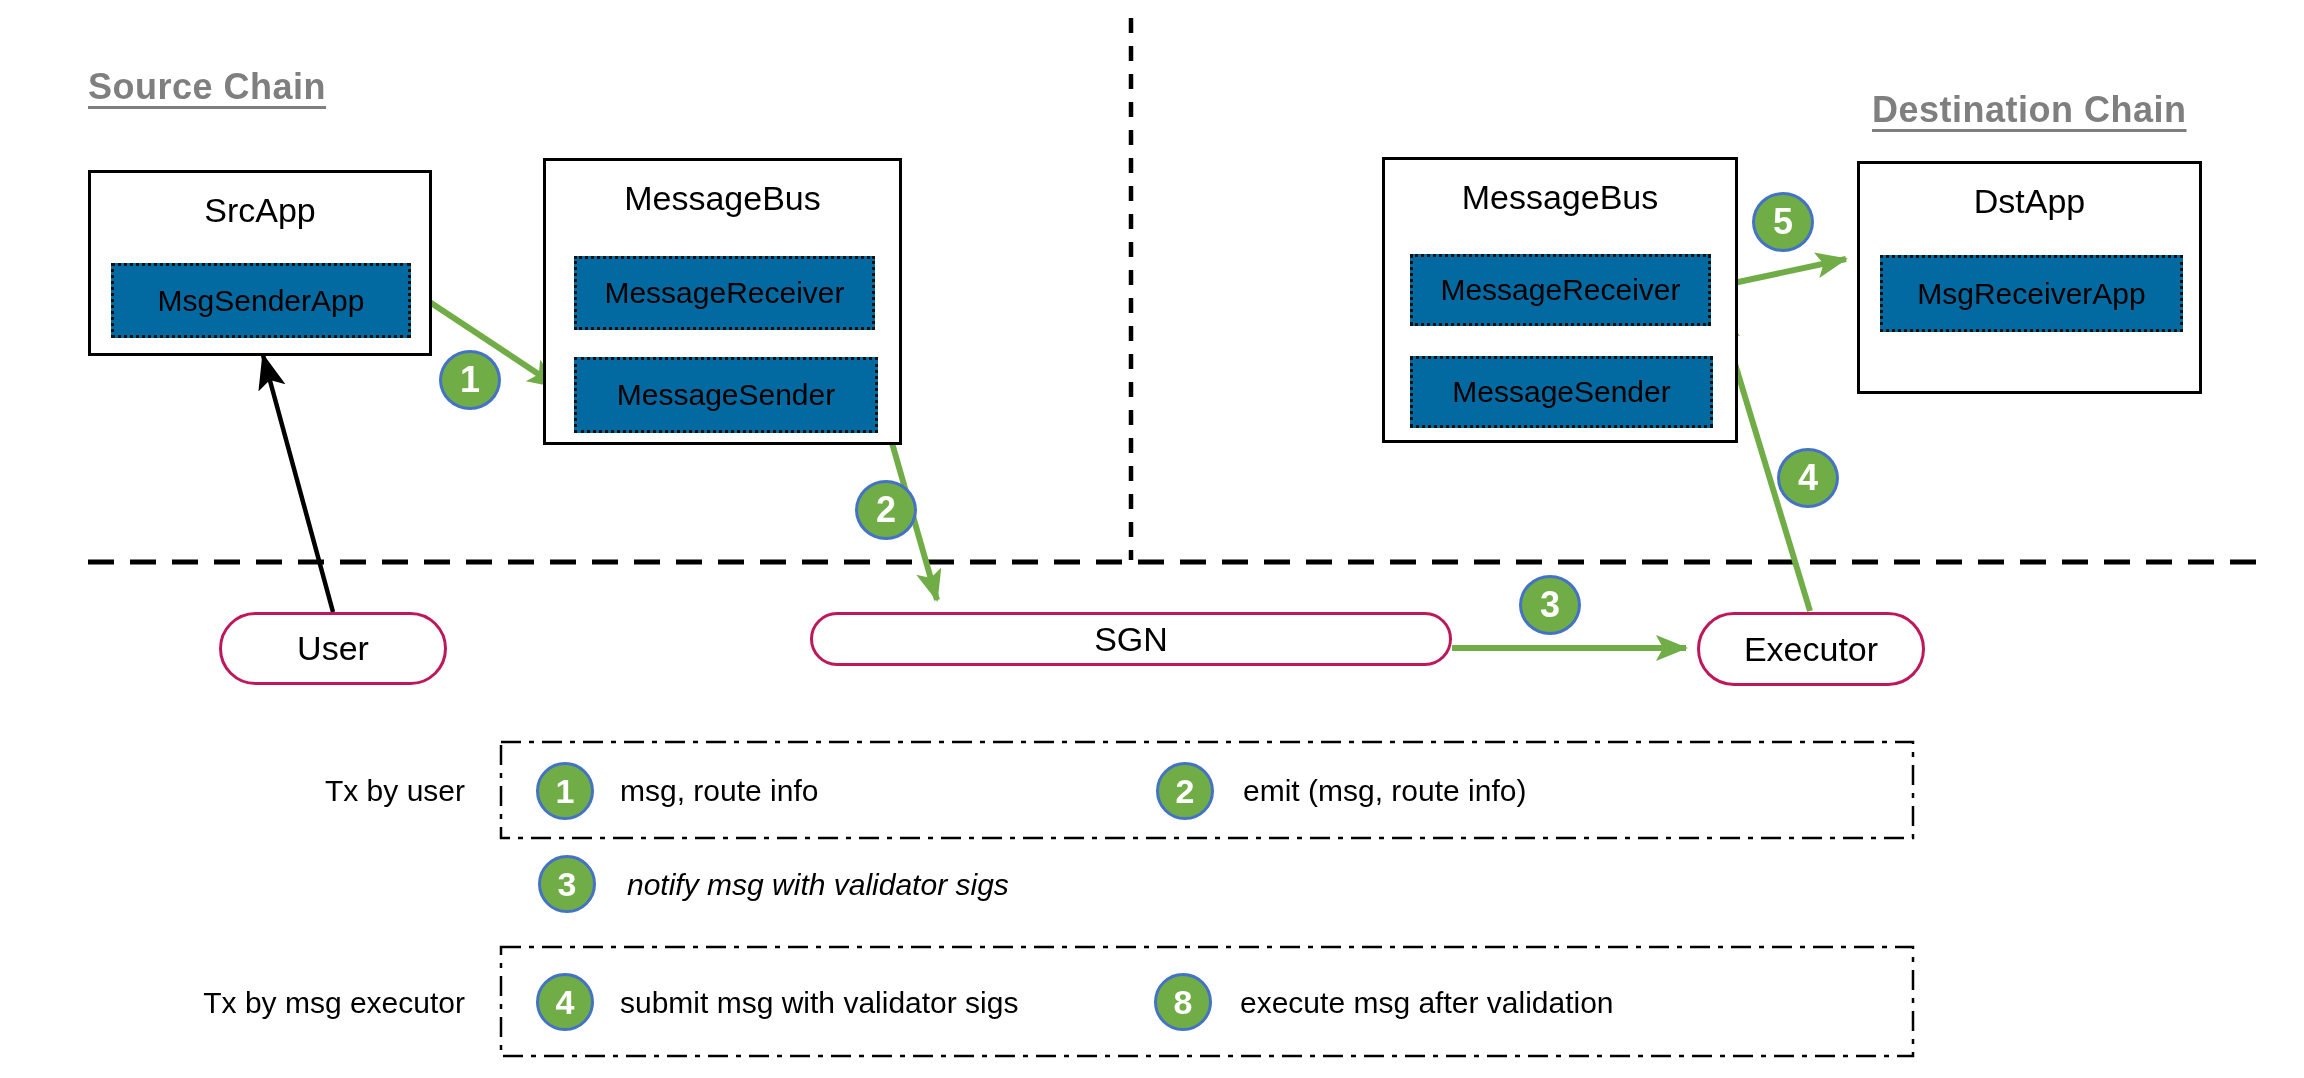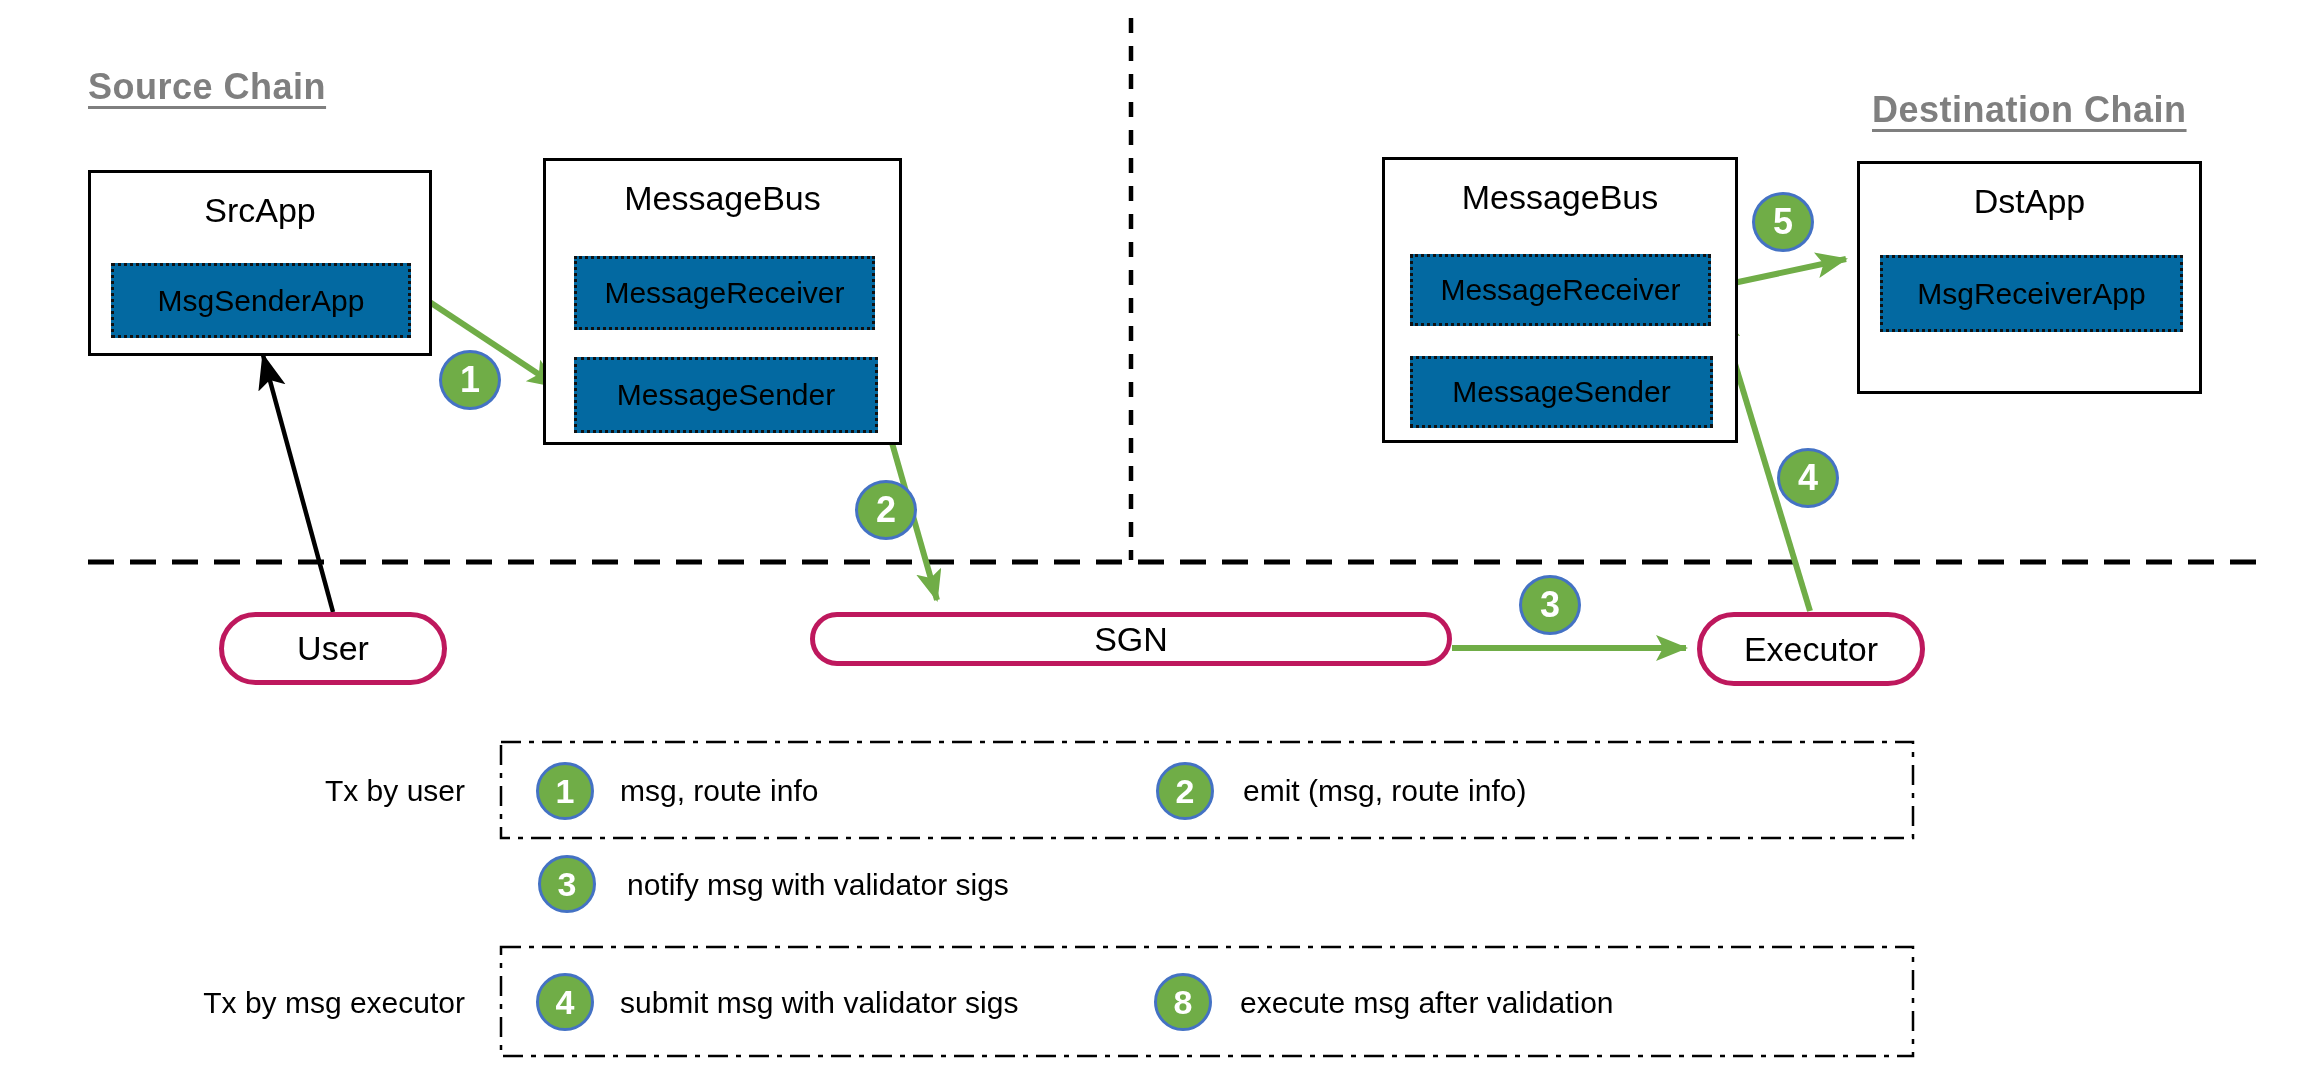--- a/index.html
+++ b/index.html
@@ -25,21 +25,21 @@
   .outer-box .box-title{
     position:absolute;left:0;right:0;text-align:center;font-size:34px;color:#000;
   }
   .dotted-box{
     position:absolute;border:3px dotted #111;background:#0369a1;
     display:flex;align-items:center;justify-content:center;
     font-size:30px;color:#000;white-space:nowrap;
   }
 
   .pill{
-    position:absolute;border:5px solid #be185d;border-radius:40px;background:#fff;
+    position:absolute;border:3px solid #be185d;border-radius:40px;background:#fff;
     display:flex;align-items:center;justify-content:center;
     font-size:34px;color:#000;
   }
 
   .badge{
     position:absolute;width:62px;height:60px;border-radius:50%;
     background:var(--green);border:3px solid var(--circle-border);
     display:flex;align-items:center;justify-content:center;
     color:#fff;font-size:36px;font-weight:bold;line-height:1;
   }
@@ -128,21 +128,21 @@
   <div class="legend-label" style="left:230px;top:774px;width:235px;">Tx by user</div>
   <div class="legend-label" style="left:180px;top:986px;width:285px;">Tx by msg executor</div>
 
   <div class="badge small" style="left:536px;top:762px;">1</div>
   <div class="legend-text" style="left:620px;top:774px;">msg, route info</div>
 
   <div class="badge small" style="left:1156px;top:762px;">2</div>
   <div class="legend-text" style="left:1243px;top:774px;">emit (msg, route info)</div>
 
   <div class="badge small" style="left:538px;top:855px;">3</div>
-  <div class="legend-text" style="left:627px;top:868px;">notify msg with validator sigs</div>
+  <div class="legend-text" style="left:627px;top:868px;font-style:italic;">notify msg with validator sigs</div>
 
   <div class="badge small" style="left:536px;top:973px;">4</div>
   <div class="legend-text" style="left:620px;top:986px;">submit msg with validator sigs</div>
 
   <div class="badge small" style="left:1154px;top:973px;">8</div>
   <div class="legend-text" style="left:1240px;top:986px;">execute msg after validation</div>
 
 </div>
 
 </body></html>

